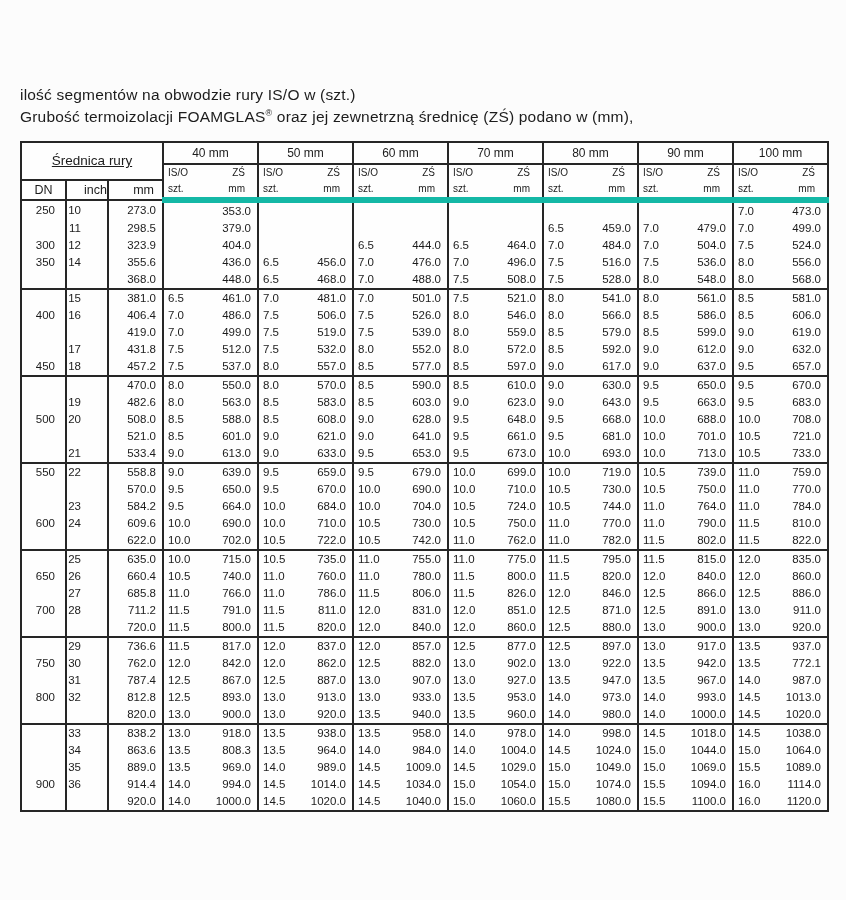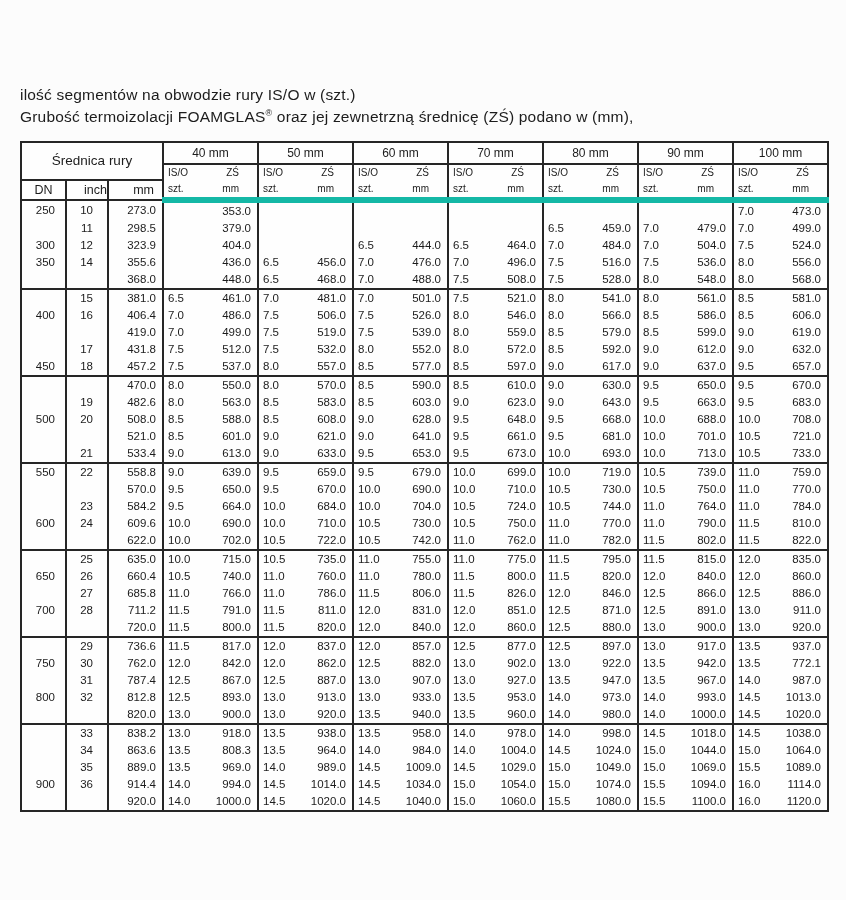--- a/index.html
+++ b/index.html
@@ -39,50 +39,51 @@
     white-space: nowrap;
   }
   
   tr.row-groups { height: 22px; }
   tr.row-sub    { height: 16px; }
   tr.row-units  { height: 20px; }
   th.h-srednica {
     font-size: 13.5px;
     text-align: center;
     border-bottom: 2px solid #262626;
+    text-decoration: underline;
   }
   th.h-group {
     font-size: 12px;
     text-align: center;
     border-left: 2px solid #262626;
     border-bottom: 2px solid #262626;
   }
   th.h-iso, th.h-zs {
     font-size: 10px;
     border-bottom: 6px solid #14b8a6;
     vertical-align: middle;
     line-height: 16px;
   }
   th.h-iso { text-align: left;  padding-left: 4px;  border-left: 2px solid #262626; }
-  th.h-zs  { text-align: right; padding-right: 18px; }
+  th.h-zs  { text-align: right; padding-right: 12px; }
   th.h-dn, th.h-inch, th.h-mm {
     font-size: 12.5px;
     border-bottom: 2px solid #262626;
   }
   th.h-dn   { text-align: center; }
   th.h-inch { text-align: right; border-left: 2px solid #262626; }
   th.h-mm   { text-align: right; padding-right: 8px; border-left: 2px solid #262626; }
   
   tbody td {
     height: 17px;
     font-size: 11.5px;
     line-height: 17px;
   }
   td.c-dn   { text-align: right; padding-right: 10px; }
-  td.c-inch { text-align: right; padding-right: 14px; border-left: 2px solid #262626; }
+  td.c-inch { text-align: right; padding-right: 26px; border-left: 2px solid #262626; }
   td.c-mm   { text-align: right; padding-right: 6px;  border-left: 2px solid #262626; }
   td.c-iso  { text-align: left;  padding-left: 4px;   border-left: 2px solid #262626; }
   td.c-zs   { text-align: right; padding-right: 6px; }
   tr.gsep td { border-top: 2px solid #262626; }
 </style>
 </head>
 <body>
 
 <div class="page">
 

